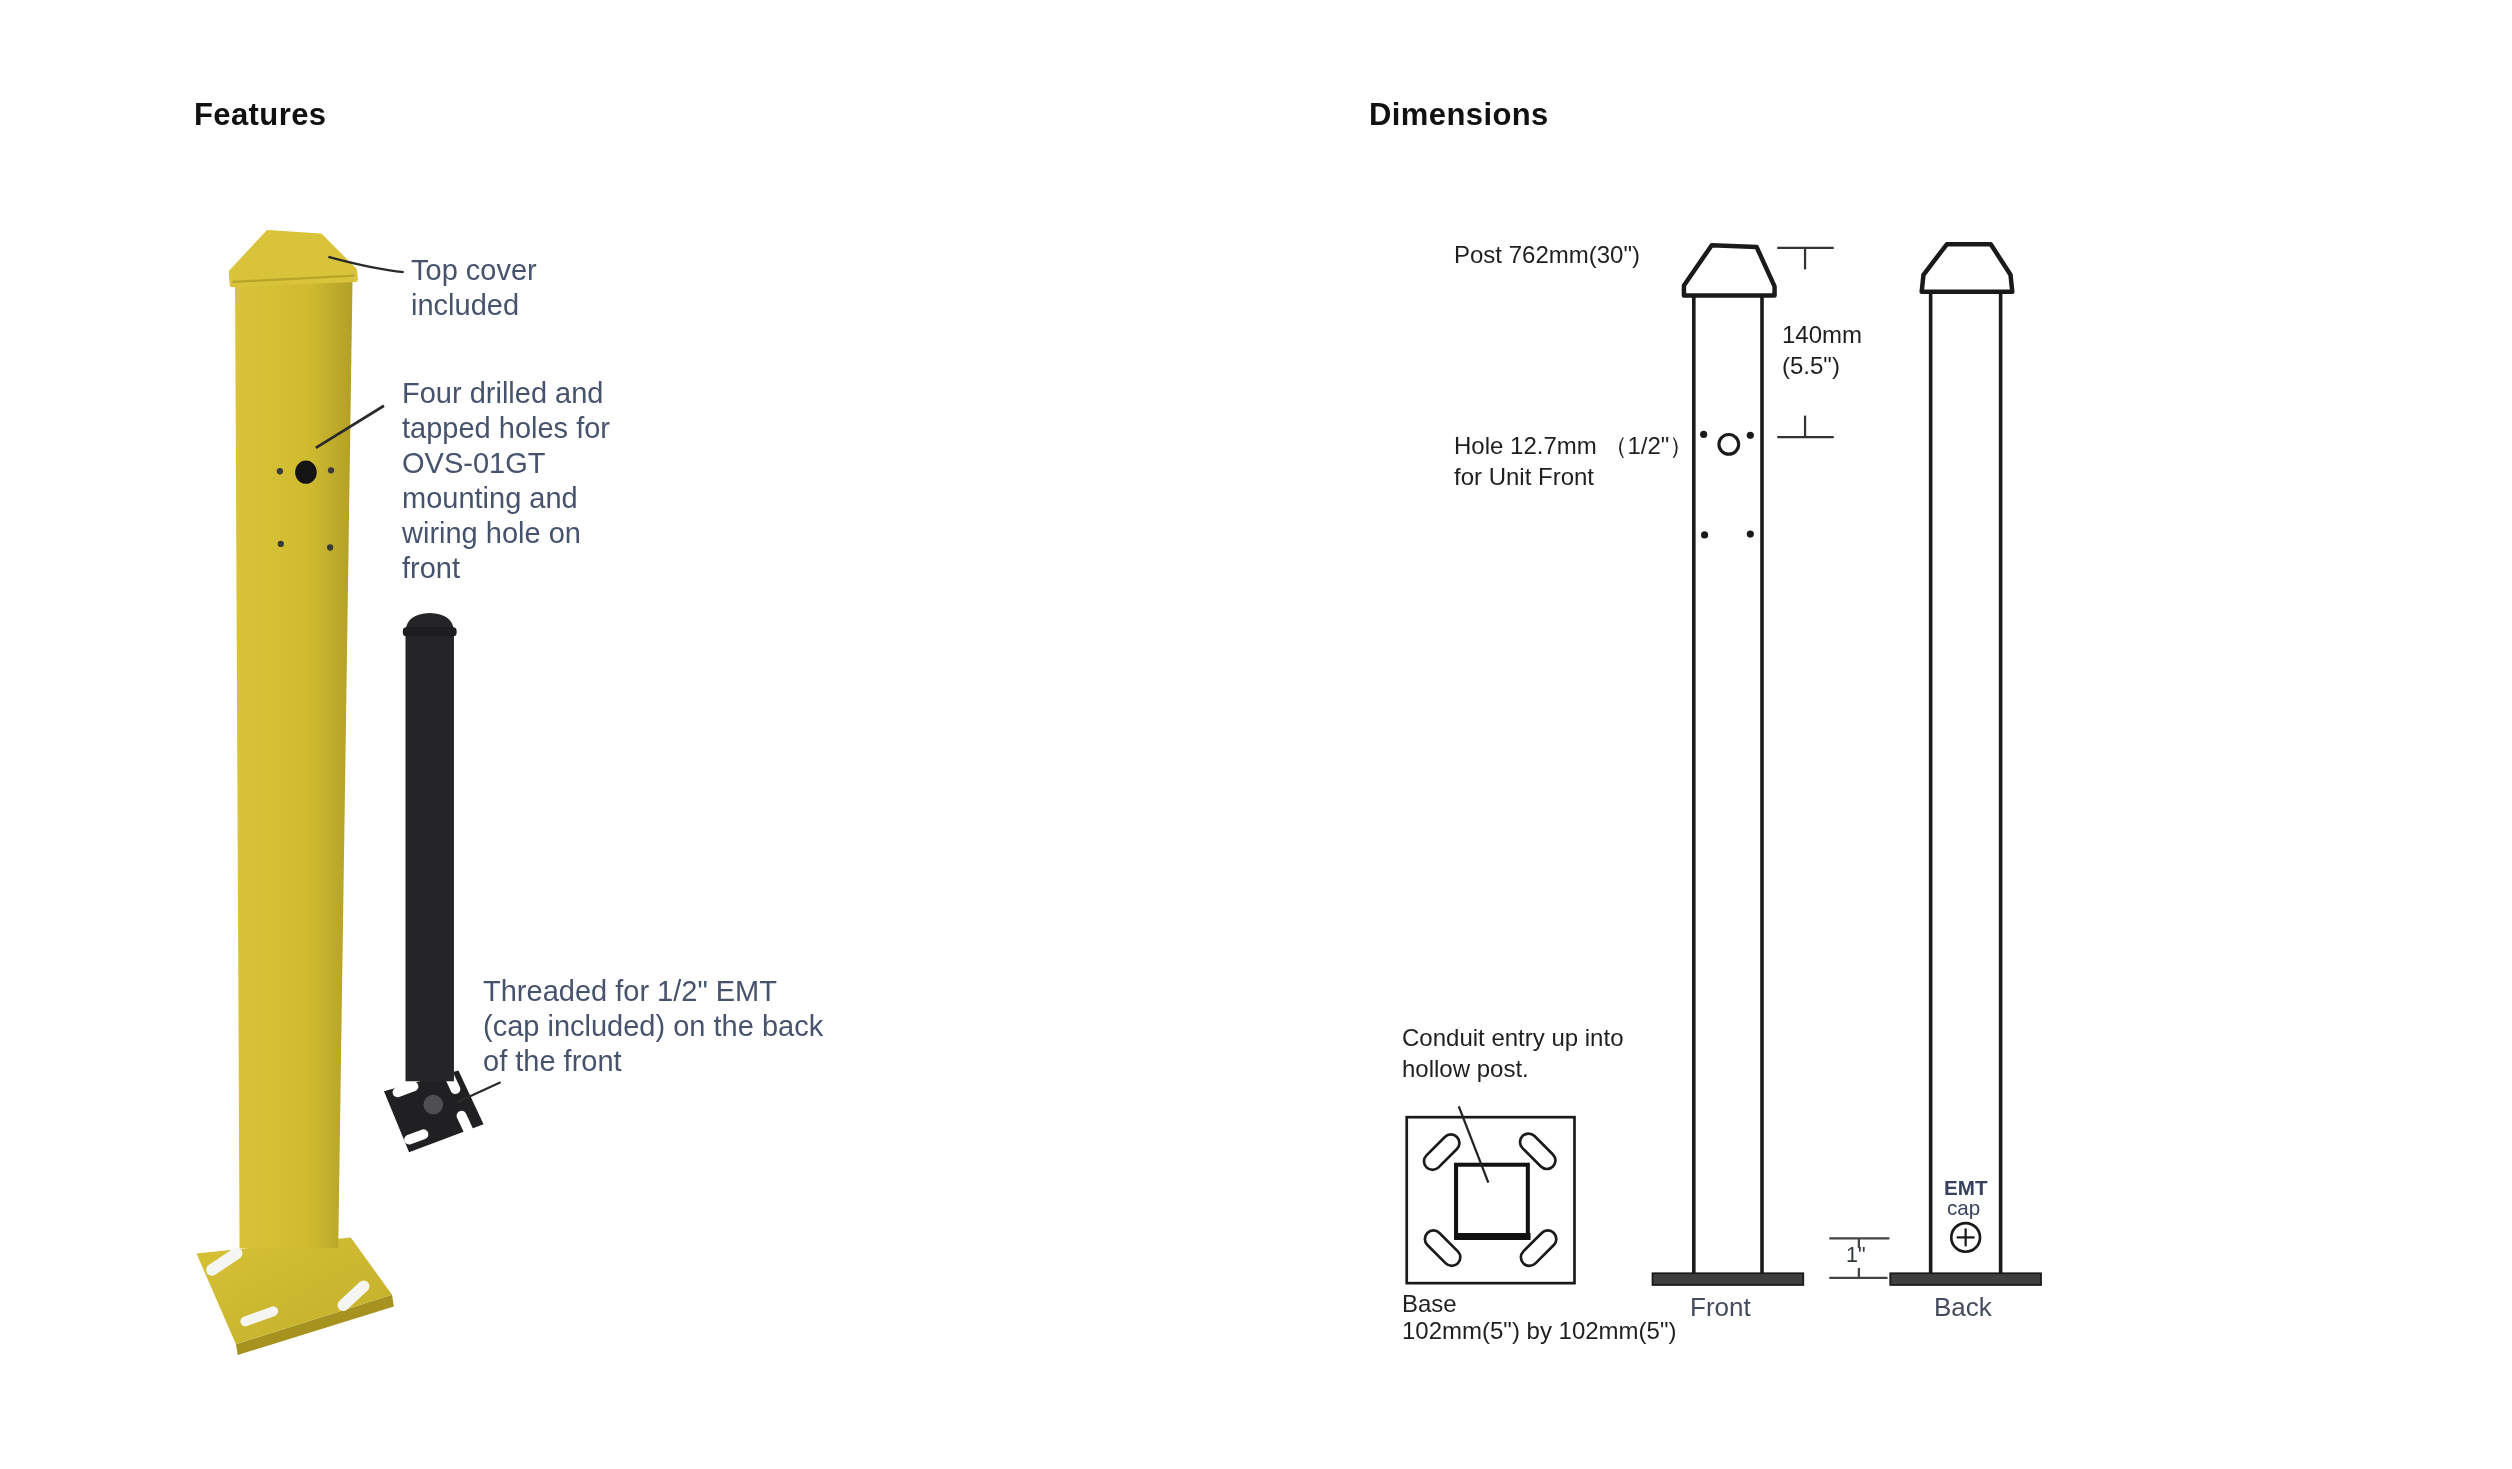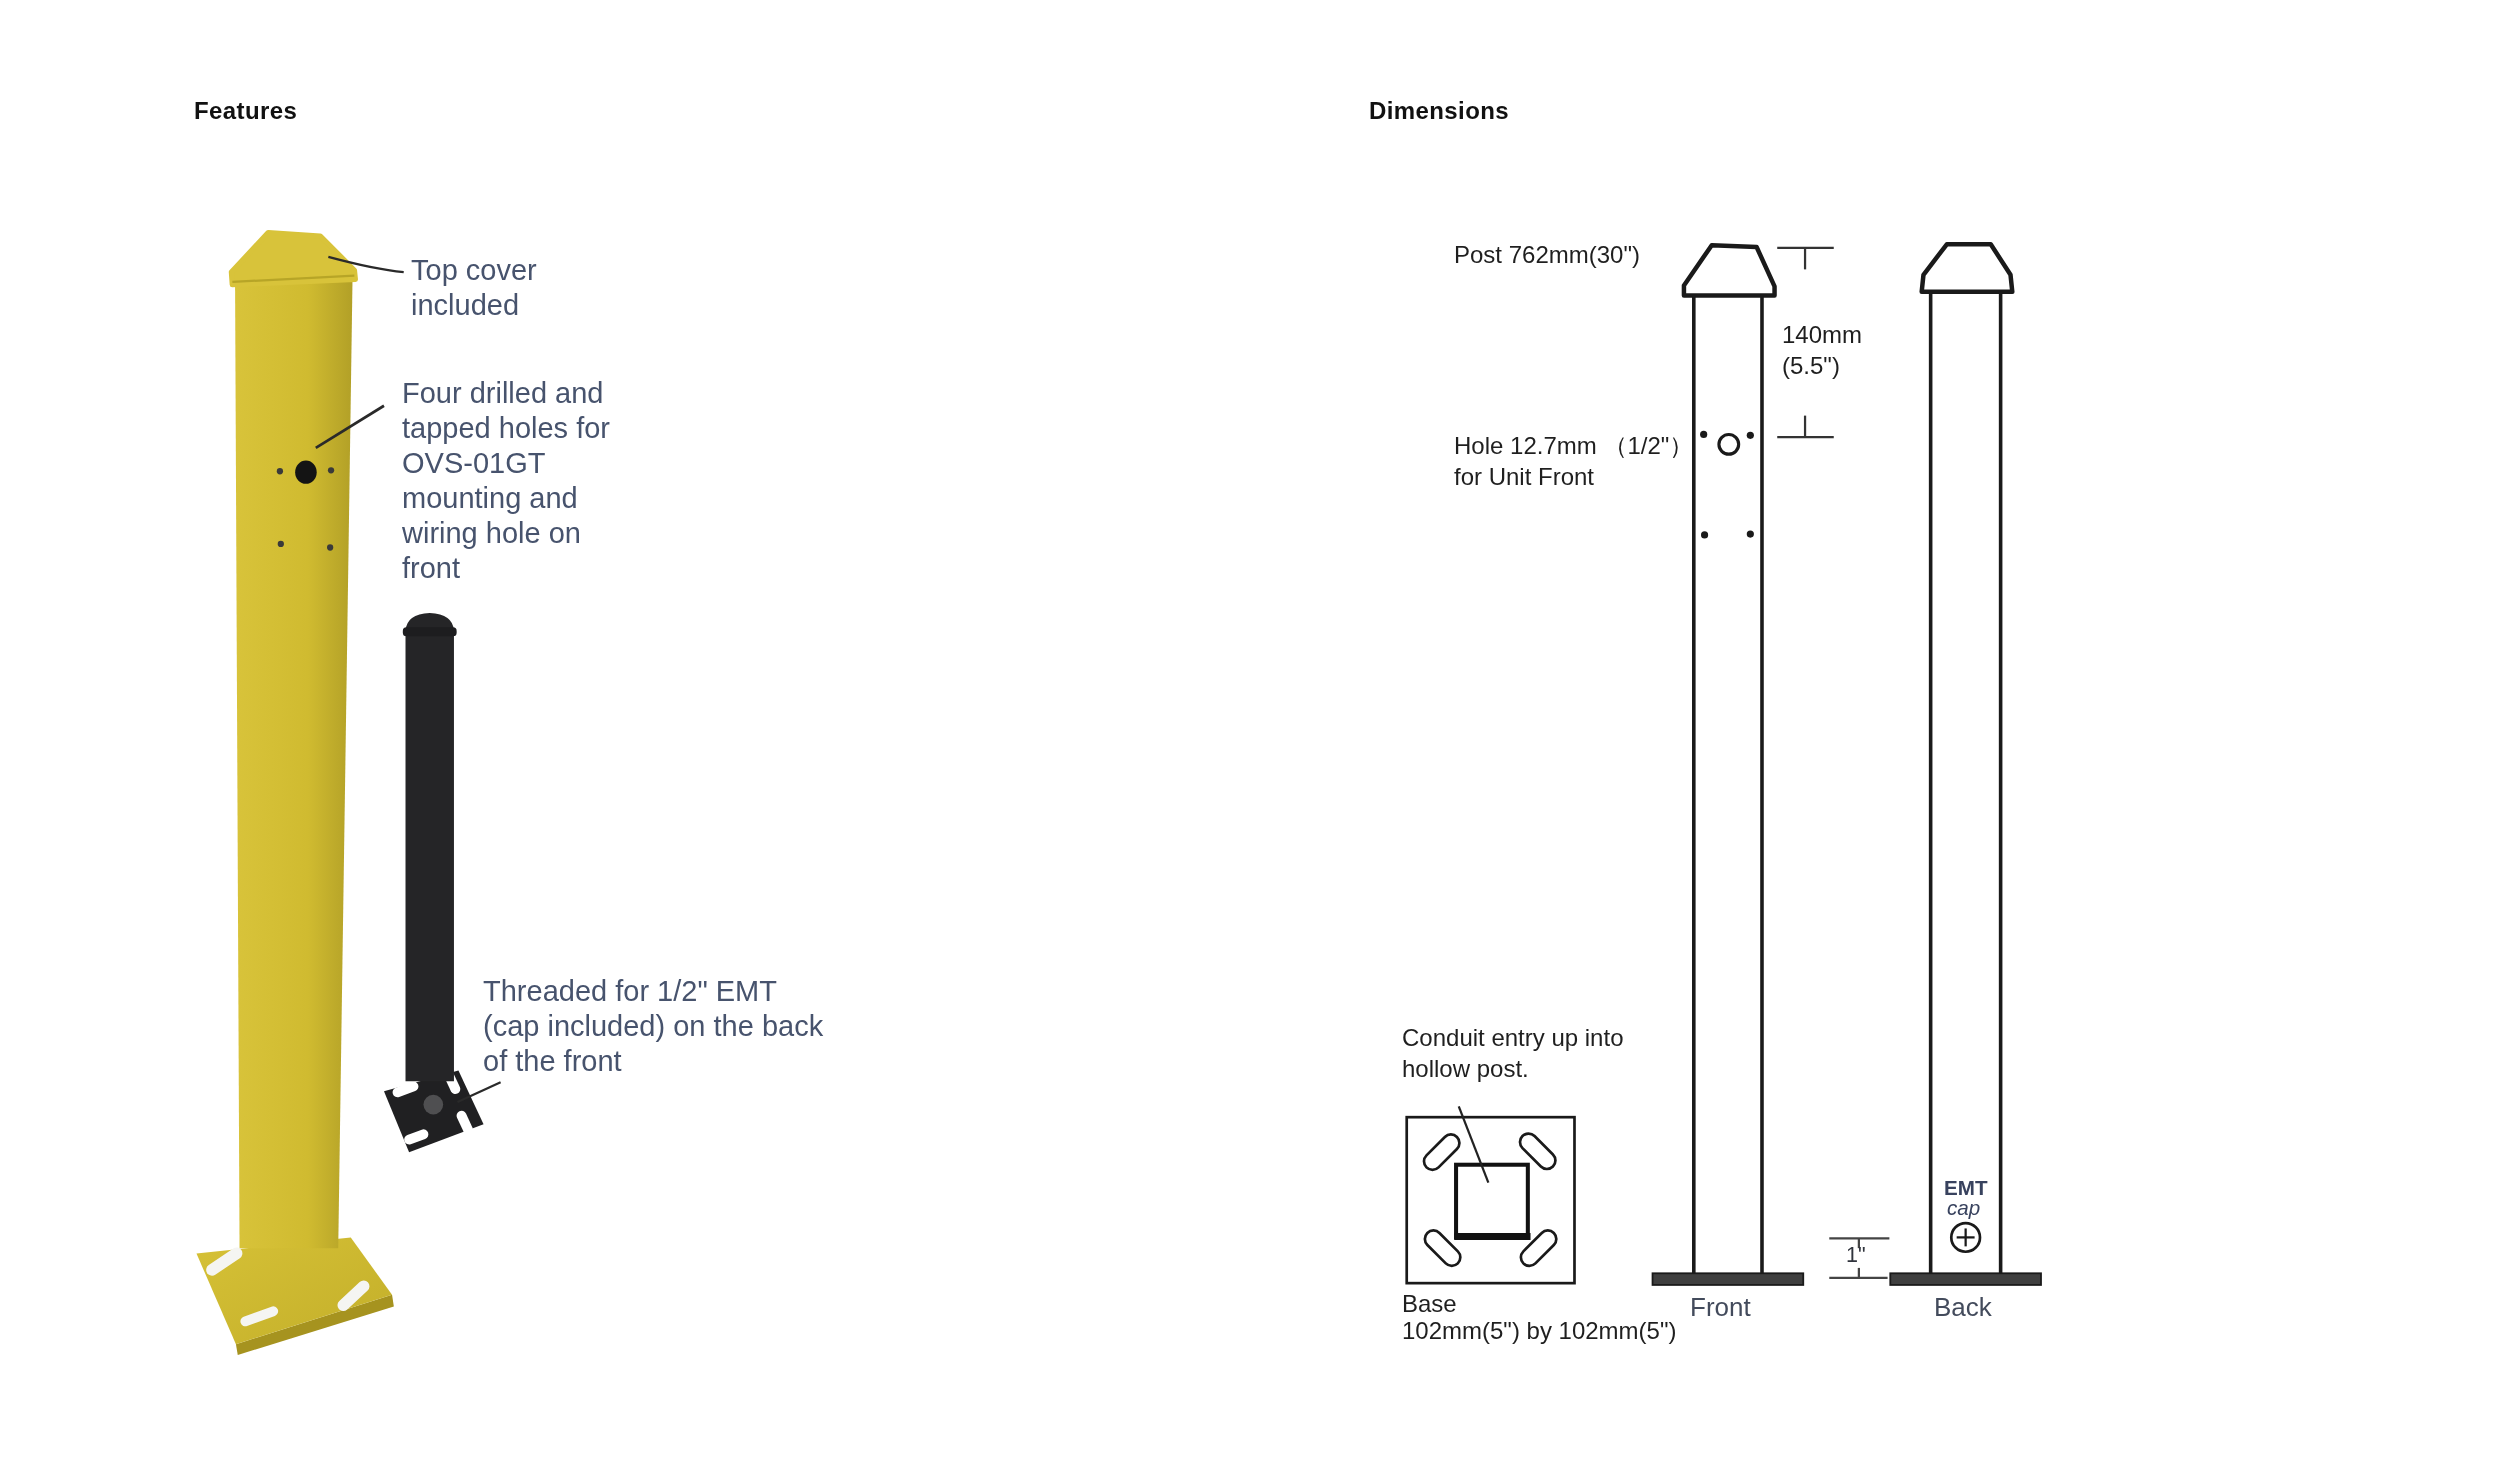--- a/index.html
+++ b/index.html
@@ -1,26 +1,26 @@
 <!DOCTYPE html>
 <html style="font-size:14.4px"><head>
 <meta charset="utf-8">
 <style>
   html,body{margin:0;padding:0;background:#ffffff;}
   .canvas{
     position:relative;width:2512px;height:1470px;background:#ffffff;overflow:hidden;
     font-family:"Liberation Sans",sans-serif;
   }
   .abs{position:absolute;white-space:nowrap;}
-  .section-title{font-size:24px;font-weight:bold;color:#111111;letter-spacing:0.4px;}
+  .section-title{font-size:31px;font-weight:bold;color:#111111;letter-spacing:0.4px;}
   .callout{font-size:29px;color:#47536d;line-height:35px;}
   .dim-text{font-size:24px;color:#1f1f1f;line-height:30.5px;}
   .view-label{font-size:26px;color:#434b5c;}
   .emt-label{font-size:20.6px;color:#38425e;line-height:20px;font-weight:bold;}
-  .emt-label-sub{font-size:20.6px;color:#38425e;line-height:20px;font-style:italic;}
+  .emt-label-sub{font-size:20.6px;color:#38425e;line-height:20px;}
   .one-inch{font-size:21.5px;color:#30343d;}
   svg{position:absolute;left:0;top:0;}
 </style>
 </head>
 <body>
 
 <div class="canvas">
 
   <svg width="2512" height="1470" viewBox="0 0 2800 1638">
     <defs>

